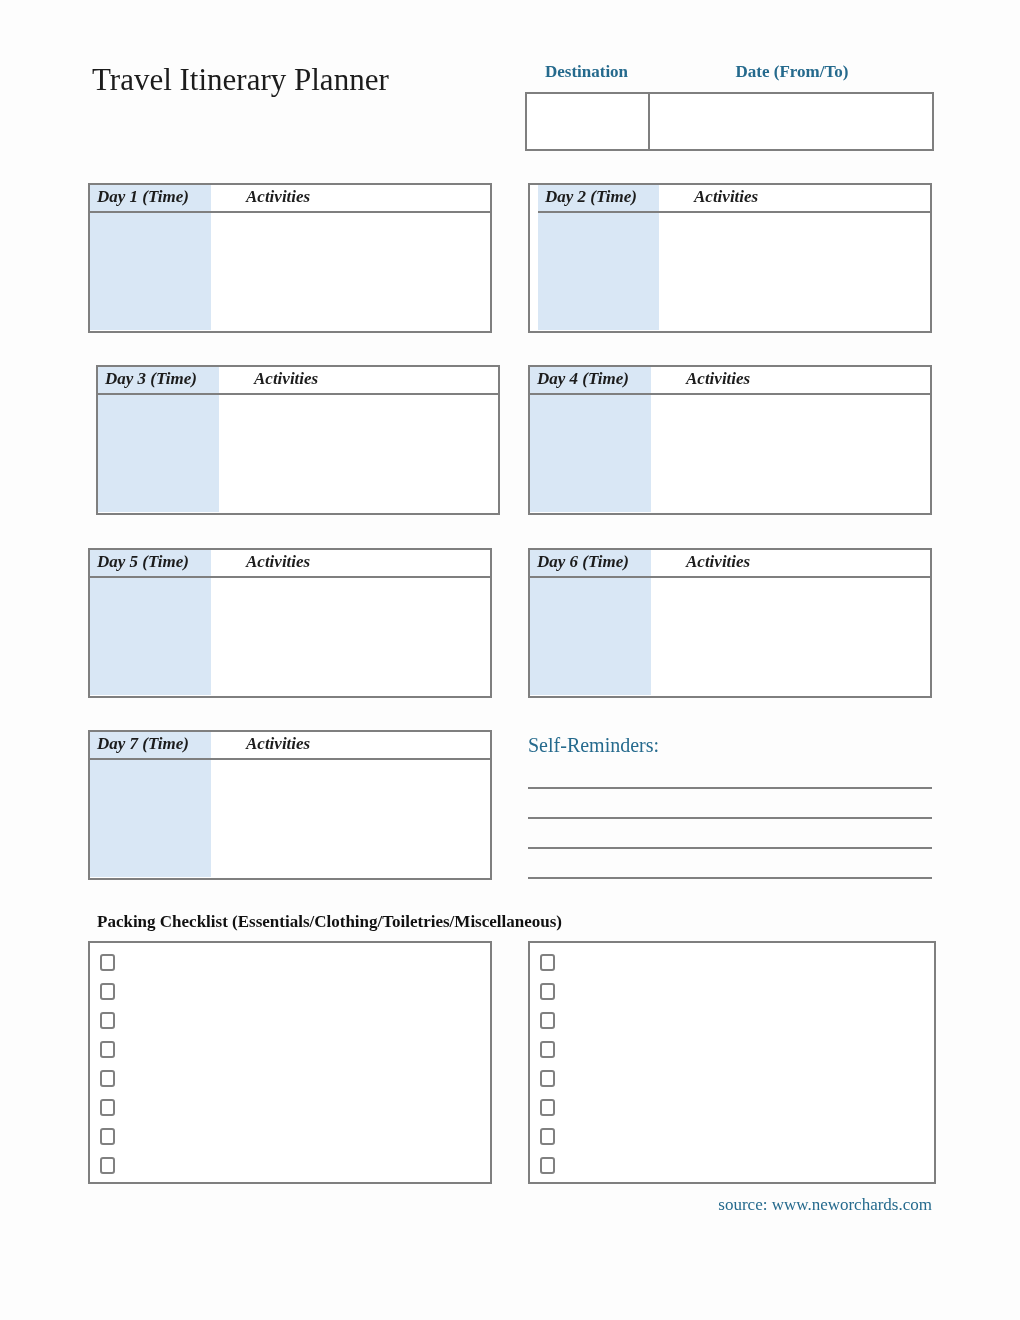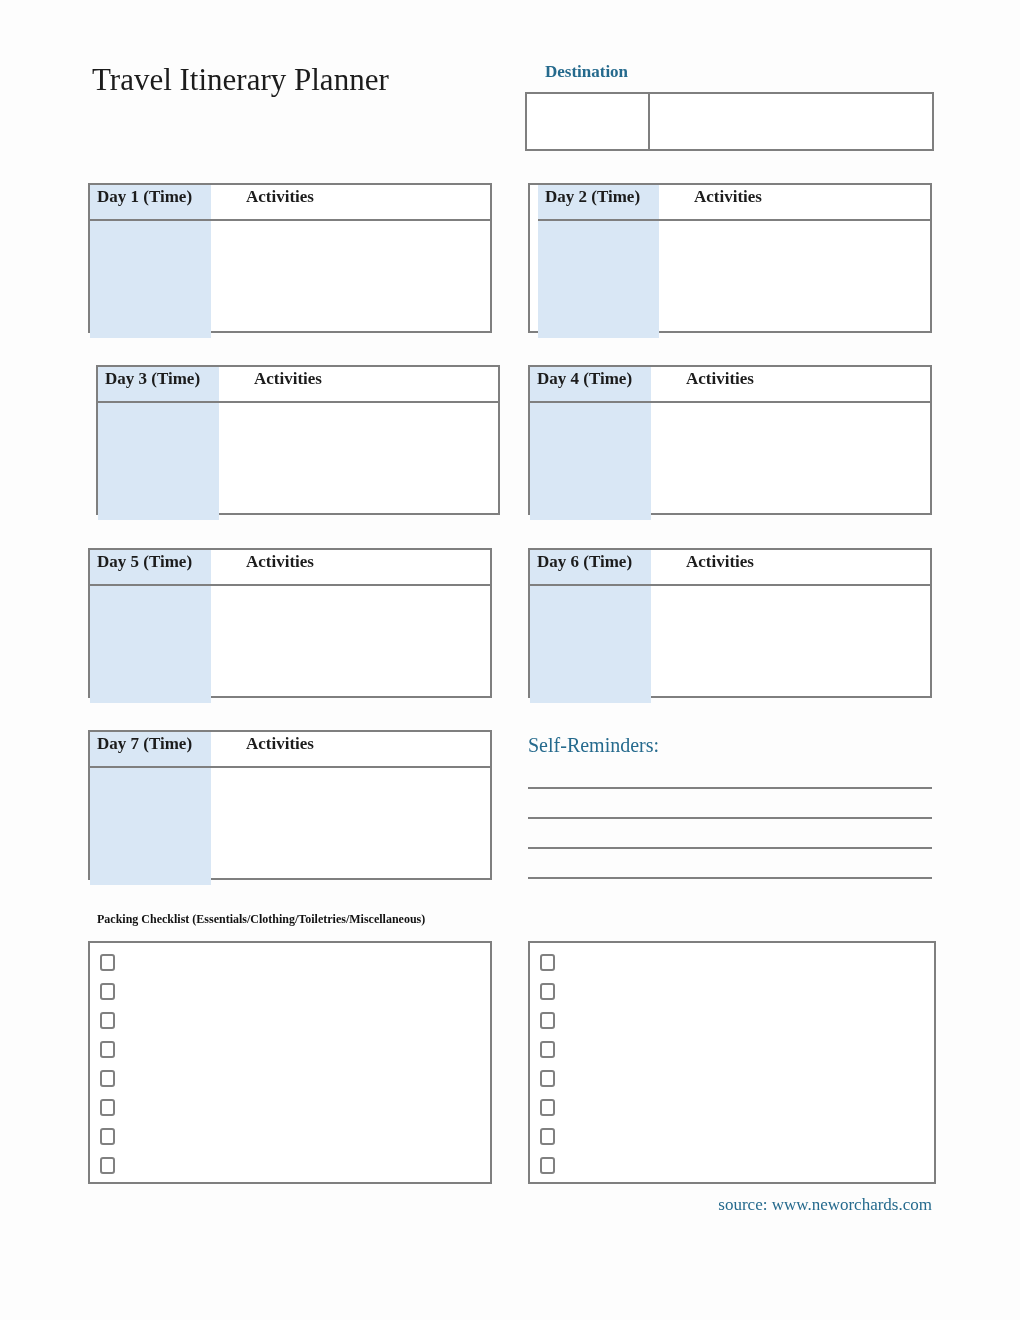--- a/index.html
+++ b/index.html
@@ -26,21 +26,21 @@
     position:absolute; left:525px; top:92px; width:409px; height:59px;
     border:2px solid #7f7f7f; display:flex; background:#fff;
   }
   .trip-table .cell-dest { width:123px; border-right:2px solid #7f7f7f; }
   .trip-table .cell-date { flex:1; }
 
   .day-table {
     position:absolute; width:404px; height:150px;
     border:2px solid #7f7f7f; background:#fff;
   }
-  .day-hdr { display:flex; height:36px; border-bottom:2px solid #7f7f7f; }
+  .day-hdr { display:flex; height:28px; border-bottom:2px solid #7f7f7f;font-style:italic; }
   .day-hdr-time {
     width:121px; background:#d9e7f5;
     font-size:17px; font-weight:bold; padding:2px 0 0 7px; white-space:nowrap;
   }
   .day-hdr-act {
     flex:1; font-size:17px; font-weight:bold; padding:2px 0 0 12px;margin-left:23px;
   }
   .day-body { display:flex; height:117px; }
   .day-body-time { width:121px; background:#d9e7f5; font-size:15px; padding:4px 6px; }
   .day-body-act { flex:1; font-size:15px; padding:4px 8px; }
@@ -49,21 +49,21 @@
     position:absolute; left:528px; top:734px;
     font-size:20px; font-weight:normal; color:#256a8d;
   }
   .reminder-line {
     position:absolute; left:528px; width:404px; height:26px;
     border-bottom:2px solid #808080; font-size:15px; color:#1c1c1c;
   }
 
   .packing-heading {
     position:absolute; left:97px; top:912px;
-    font-size:12px; font-weight:bold; color:#111;
+    font-size:17px; font-weight:bold; color:#111;
   }
   .pack-box {
     position:absolute; top:941px; height:243px;
     border:2px solid #7f7f7f; background:#fff; padding-top:5px;
   }
   .pack-box.left  { left:88px;  width:404px; }
   .pack-box.right { left:528px; width:408px; }
   .pack-row { height:29px; display:flex; align-items:center; padding-left:10px; }
   .cb {
     width:15px; height:17px; flex:0 0 15px;
@@ -79,20 +79,21 @@
 </head>
 <body>
 
 <div class="page">
 
   <div class="doc-title">
     <div>Travel Itinerary Planner</div>
   </div>
 
   <div class="trip-label dest">Destination</div>
+  <div class="trip-label date">Date (From/To)</div>
 
   <div class="trip-table">
     <div class="cell-dest"></div>
     <div class="cell-date"></div>
   </div>
 
   <div id="day-tables">
       <div class="day-table" style="left: 88px; top: 183px;">
         <div class="day-hdr">
           <div class="day-hdr-time">Day 1 (Time)</div>

